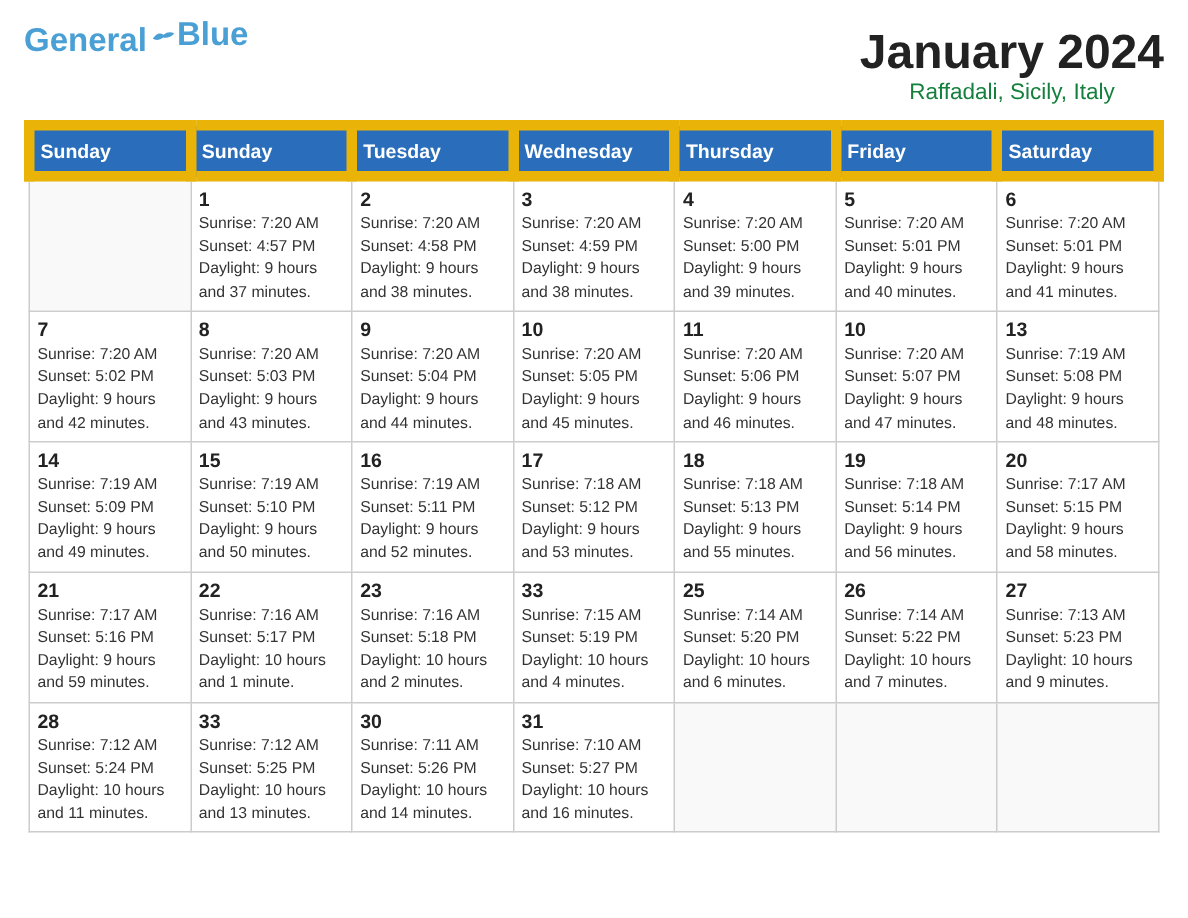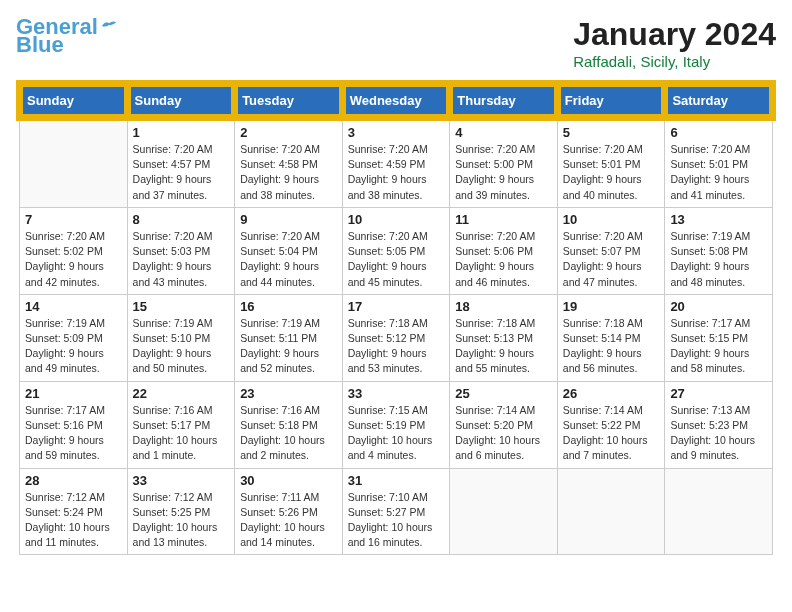--- a/index.html
+++ b/index.html
@@ -11,40 +11,40 @@
       padding: 16px;
     }
     .header {
       display: flex;
       justify-content: space-between;
       align-items: flex-start;
       margin-bottom: 10px;
     }
     .logo {
       display: flex;
-      flex-direction: column;
+      flex-direction: row;
       align-items: flex-start;
     }
     .logo-text {
       font-size: 22px;
       font-weight: bold;
       color: #1a3a5c;
       line-height: 1;
     }
     .logo-text span {
       color: #4a9fd4;
     }
     .logo-bird {
       width: 18px;
       height: 14px;
       margin-left: 48px;
       margin-top: -18px;
     }
     .title-block {
-      text-align: left;
+      text-align: center;
     }
     .month-year {
       font-size: 32px;
       font-weight: bold;
       color: #222;
     }
     .location {
       font-size: 15px;
       color: #15803d;
     }

